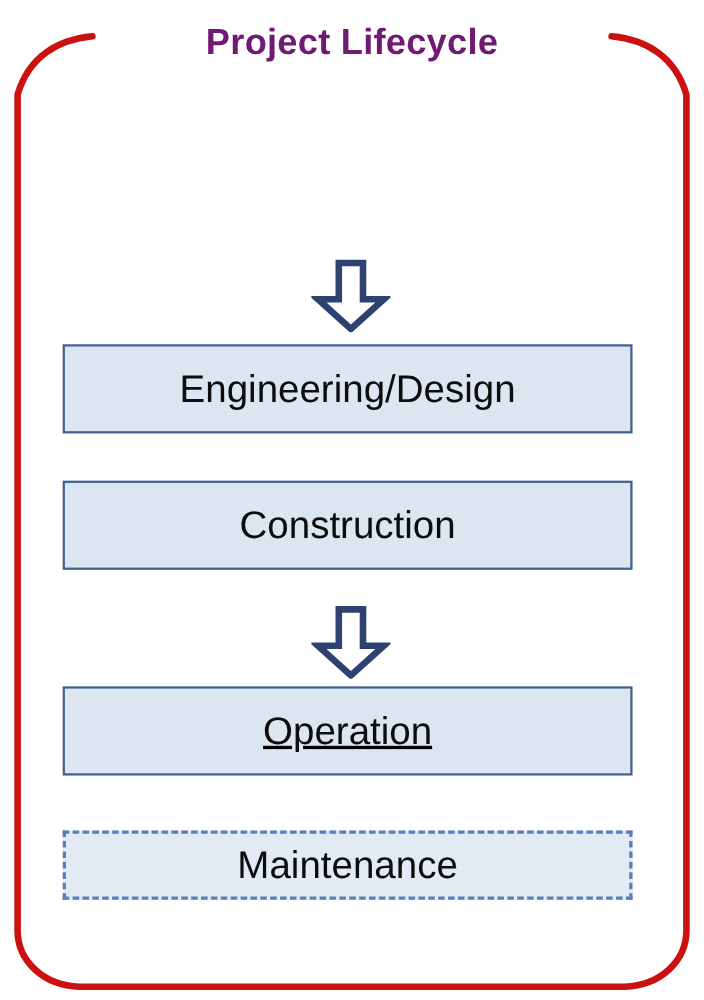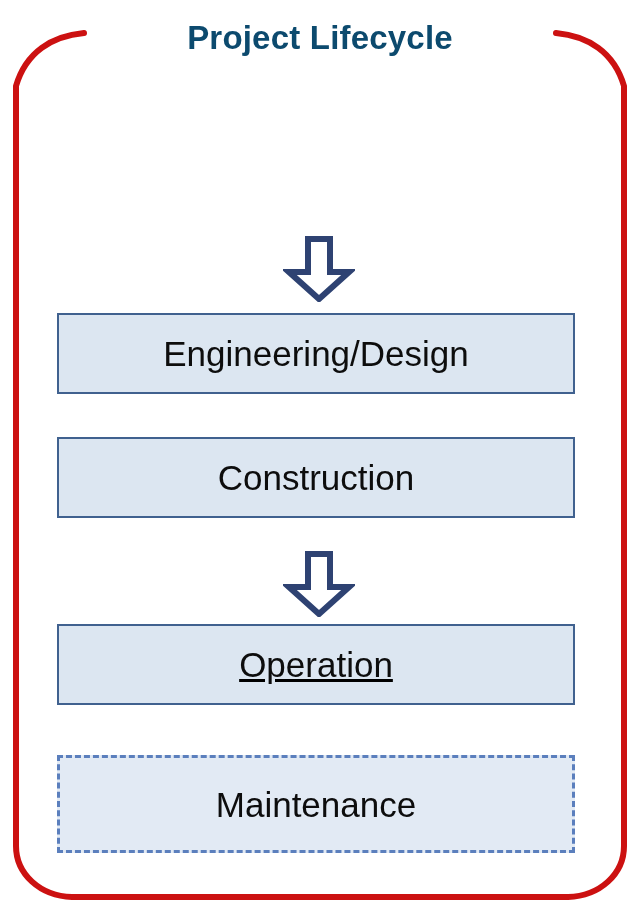--- a/index.html
+++ b/index.html
@@ -31,21 +31,21 @@
 
   
   #diagram-title {
     position: absolute;
     left: 0;
     top: 19px;
     width: 640px;
     text-align: center;
     font-size: 33px;
     font-weight: bold;
-    color: #0c4a6e;
+    color: #701a75;
     letter-spacing: 0.2px;
     white-space: nowrap;
   }
 
   
   .stage-box {
     position: absolute;
     left: 57px;
     width: 518px;
     box-sizing: border-box;
@@ -63,21 +63,21 @@
     font-size: 35px;
     color: #0d0d0d;
     line-height: 1;
     white-space: nowrap;
   }
 
   #stage-planning      { top: 118px; height: 83px; }
   #stage-engineering   { top: 313px; height: 81px; }
   #stage-construction  { top: 437px; height: 81px; }
   #stage-operation     { top: 624px; height: 81px; text-decoration: underline; }
-  #stage-maintenance   { top: 755px; height: 98px; }
+  #stage-maintenance   { top: 755px; height: 63px; }
 
   
   .flow-arrow {
     position: absolute;
     left: 283px;
     width: 72px;
     height: 66px;
   }
   #arrow-planning-to-engineering { top: 236px; }
   #arrow-construction-to-operation { top: 551px; }

